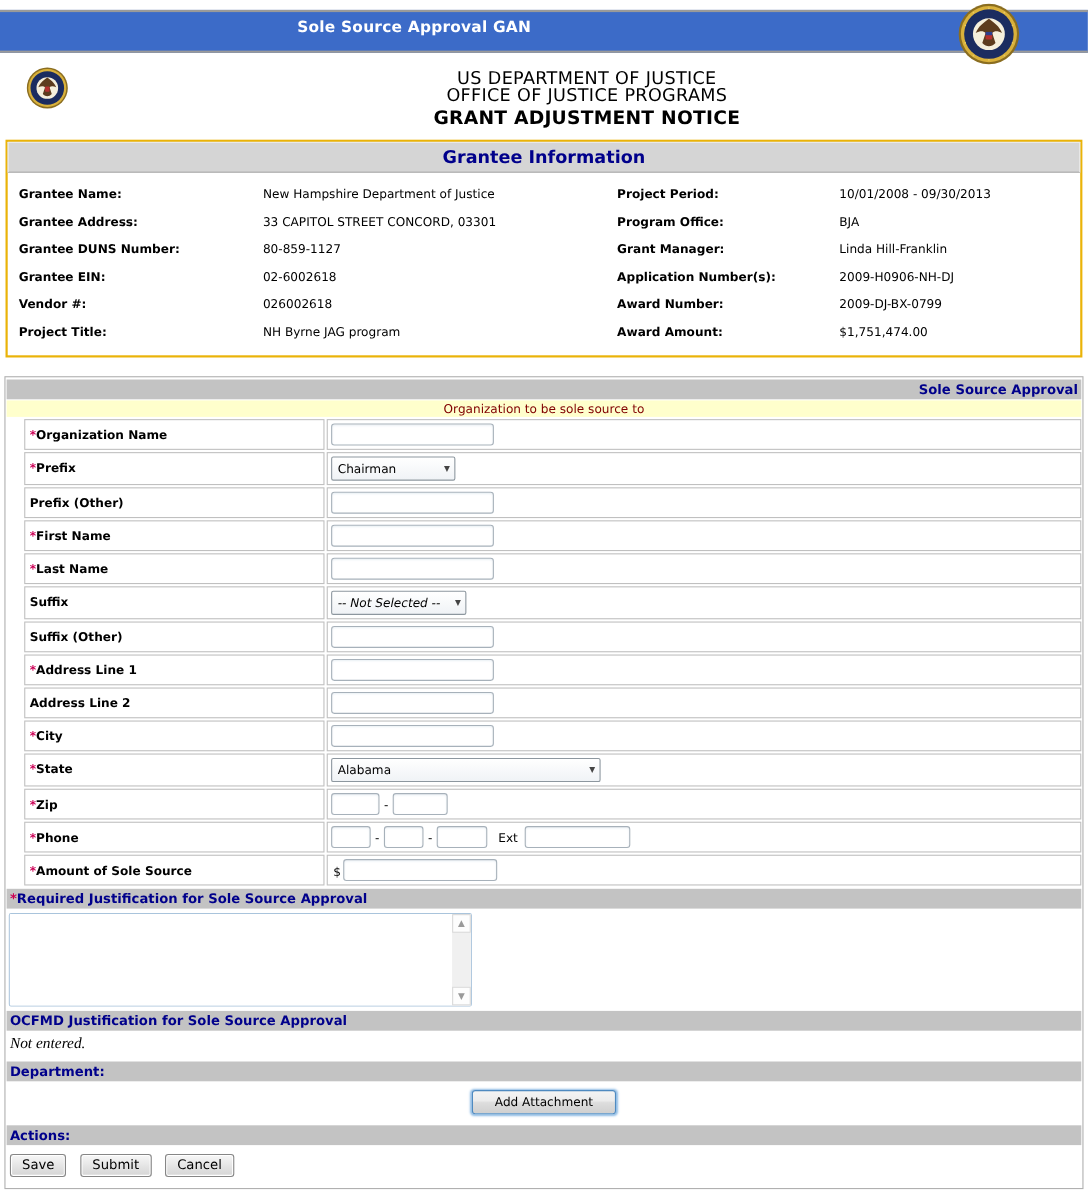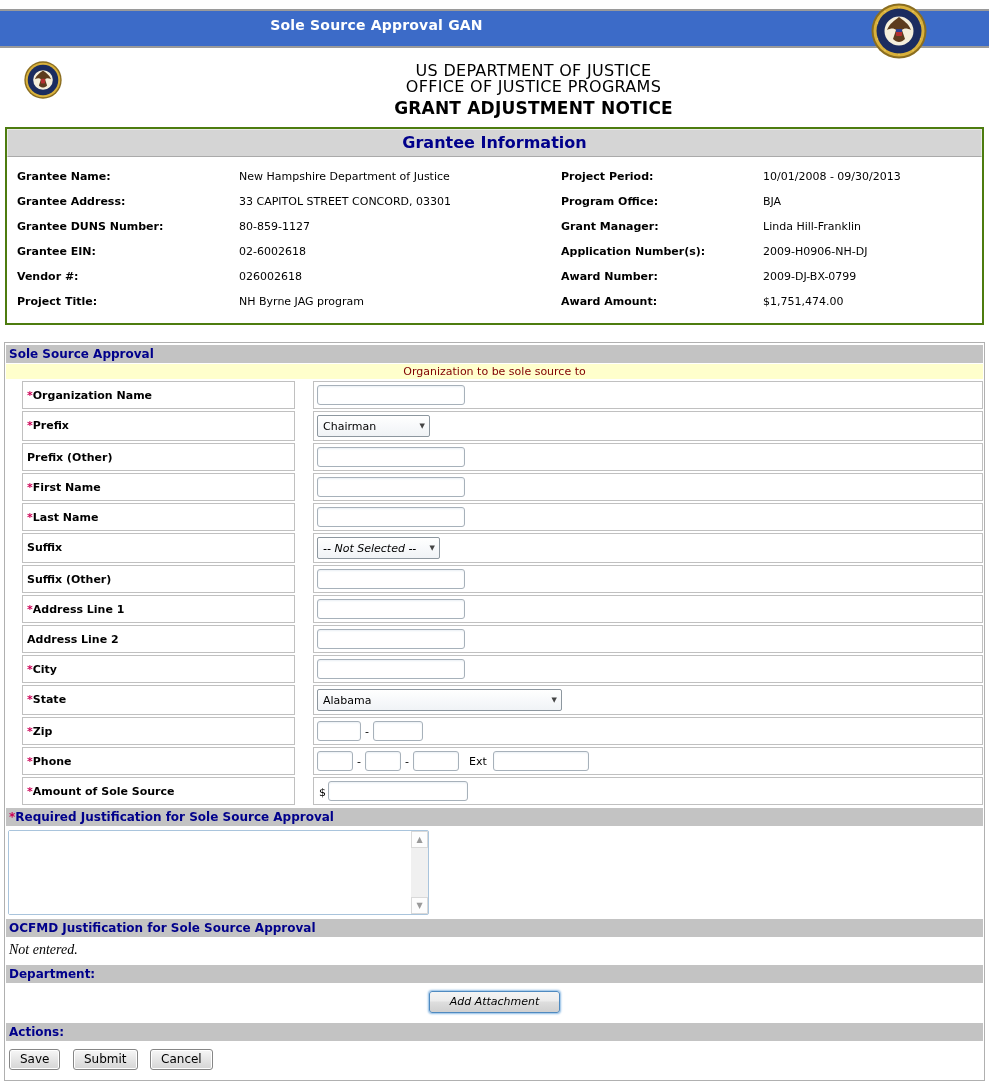--- a/index.html
+++ b/index.html
@@ -26,51 +26,51 @@
 
   
   .letterhead { position:relative; height:68px; }
   .seal-small { position:absolute; left:24px; top:4px; width:38px; height:38px; }
   .lh-text { margin-left:78px; text-align:center; padding-top:6px; }
   .lh-line1, .lh-line2 { font-size:16px; line-height:16px; letter-spacing:.3px; }
   .lh-line3 { font-size:17px; font-weight:bold; line-height:22px; margin-top:2px; letter-spacing:.2px; }
 
   
   .grantee-box {
-    margin:2px 5px 0 5px; border:2px solid #4d7c0f; background:#fff;
+    margin:2px 5px 0 5px; border:2px solid #eab308; background:#fff;
   }
   .grantee-title {
     background:#d5d5d5; border:1px solid #e9e9e9; border-bottom:1px solid #aaa;
     text-align:center; color:#00008b; font-weight:bold; font-size:16px;
     padding:3px 0 4px 0;
   }
   .grantee-grid { padding:7px 0 9px 0; }
   .g-row { display:grid; grid-template-columns:222px 322px 202px 1fr; padding:0 0 0 10px; height:25px; align-items:center; }
   .g-label { font-weight:bold; }
   .g-value { }
 
   
   .form-box {
     margin:17px 4px 0 4px; border:1px solid #b0b0b0; background:#fff; padding:1px 1px 0 1px;
   }
   .band {
     background:#c3c3c3; color:#00008b; font-weight:bold; font-size:12px;
     padding:2px 3px; margin:1px 0;
   }
-  .band-center { text-align:left; }
+  .band-center { text-align:right; }
   .band-yellow { background:#ffffcc; color:#800000; text-align:center; font-size:11px; padding:1px 3px; }
   .req { color:#cc0055; font-weight:bold; }
 
   .frow { display:flex; margin-top:2px;padding-left:16px; }
   .fcell-label {
     width:273px; border:1px solid #c0c0c0; padding:7px 2px 6px 4px;
     font-weight:bold; flex:0 0 auto;
   }
   .fcell-input {
-    flex:1 1 auto; border:1px solid #c0c0c0; margin-left:18px;
+    flex:1 1 auto; border:1px solid #c0c0c0; margin-left:2px;
     display:flex; align-items:center; padding:3px 2px 3px 3px;
   }
   .tinput {
     height:20px; width:148px; border:1px solid #a7b1ba; border-radius:3px;
     padding:1px 3px; font-family:inherit; font-size:11px; background:#fff;
     box-shadow: inset 0 1px 2px #e9eff4;
   }
   .w-mi { width:30px; }
   .w-zip1 { width:44px; } .w-zip2 { width:50px; }
   .w-ph { width:36px; } .w-ph3 { width:46px; } .w-ext { width:96px; }
@@ -108,21 +108,21 @@
   }
   .ta-arrow.up { top:0; } .ta-arrow.down { bottom:0; }
 
   .not-entered { font-family:"Liberation Serif", serif; font-style:italic; font-size:14px; padding:4px 3px 6px 3px; }
 
   .attach-row { text-align:center; padding:7px 0 9px 0; }
   .aero-btn {
     font-family:inherit; font-size:11px; color:#000;
     padding:3px 20px 4px 20px; border:1px solid #4f8ac0; border-radius:3px;
     background:linear-gradient(#f4f4f4, #ececec 45%, #dedede 50%, #d0d0d0);
-    box-shadow:0 0 2px 1px #8ebbe4; cursor:pointer;font-style:italic;
+    box-shadow:0 0 2px 1px #8ebbe4; cursor:pointer;
   }
   .actions-row { padding:7px 0 10px 3px; }
   .win-btn {
     font-family:inherit; font-size:12px; color:#000;
     padding:2px 10px 3px 10px; margin-right:9px; border:1px solid #868686; border-radius:3px;
     background:linear-gradient(#f7f7f7, #e2e2e2 60%, #d5d5d5);
     box-shadow: inset 0 0 0 1px #ffffff; cursor:pointer;
   }
 </style>
 </head>

